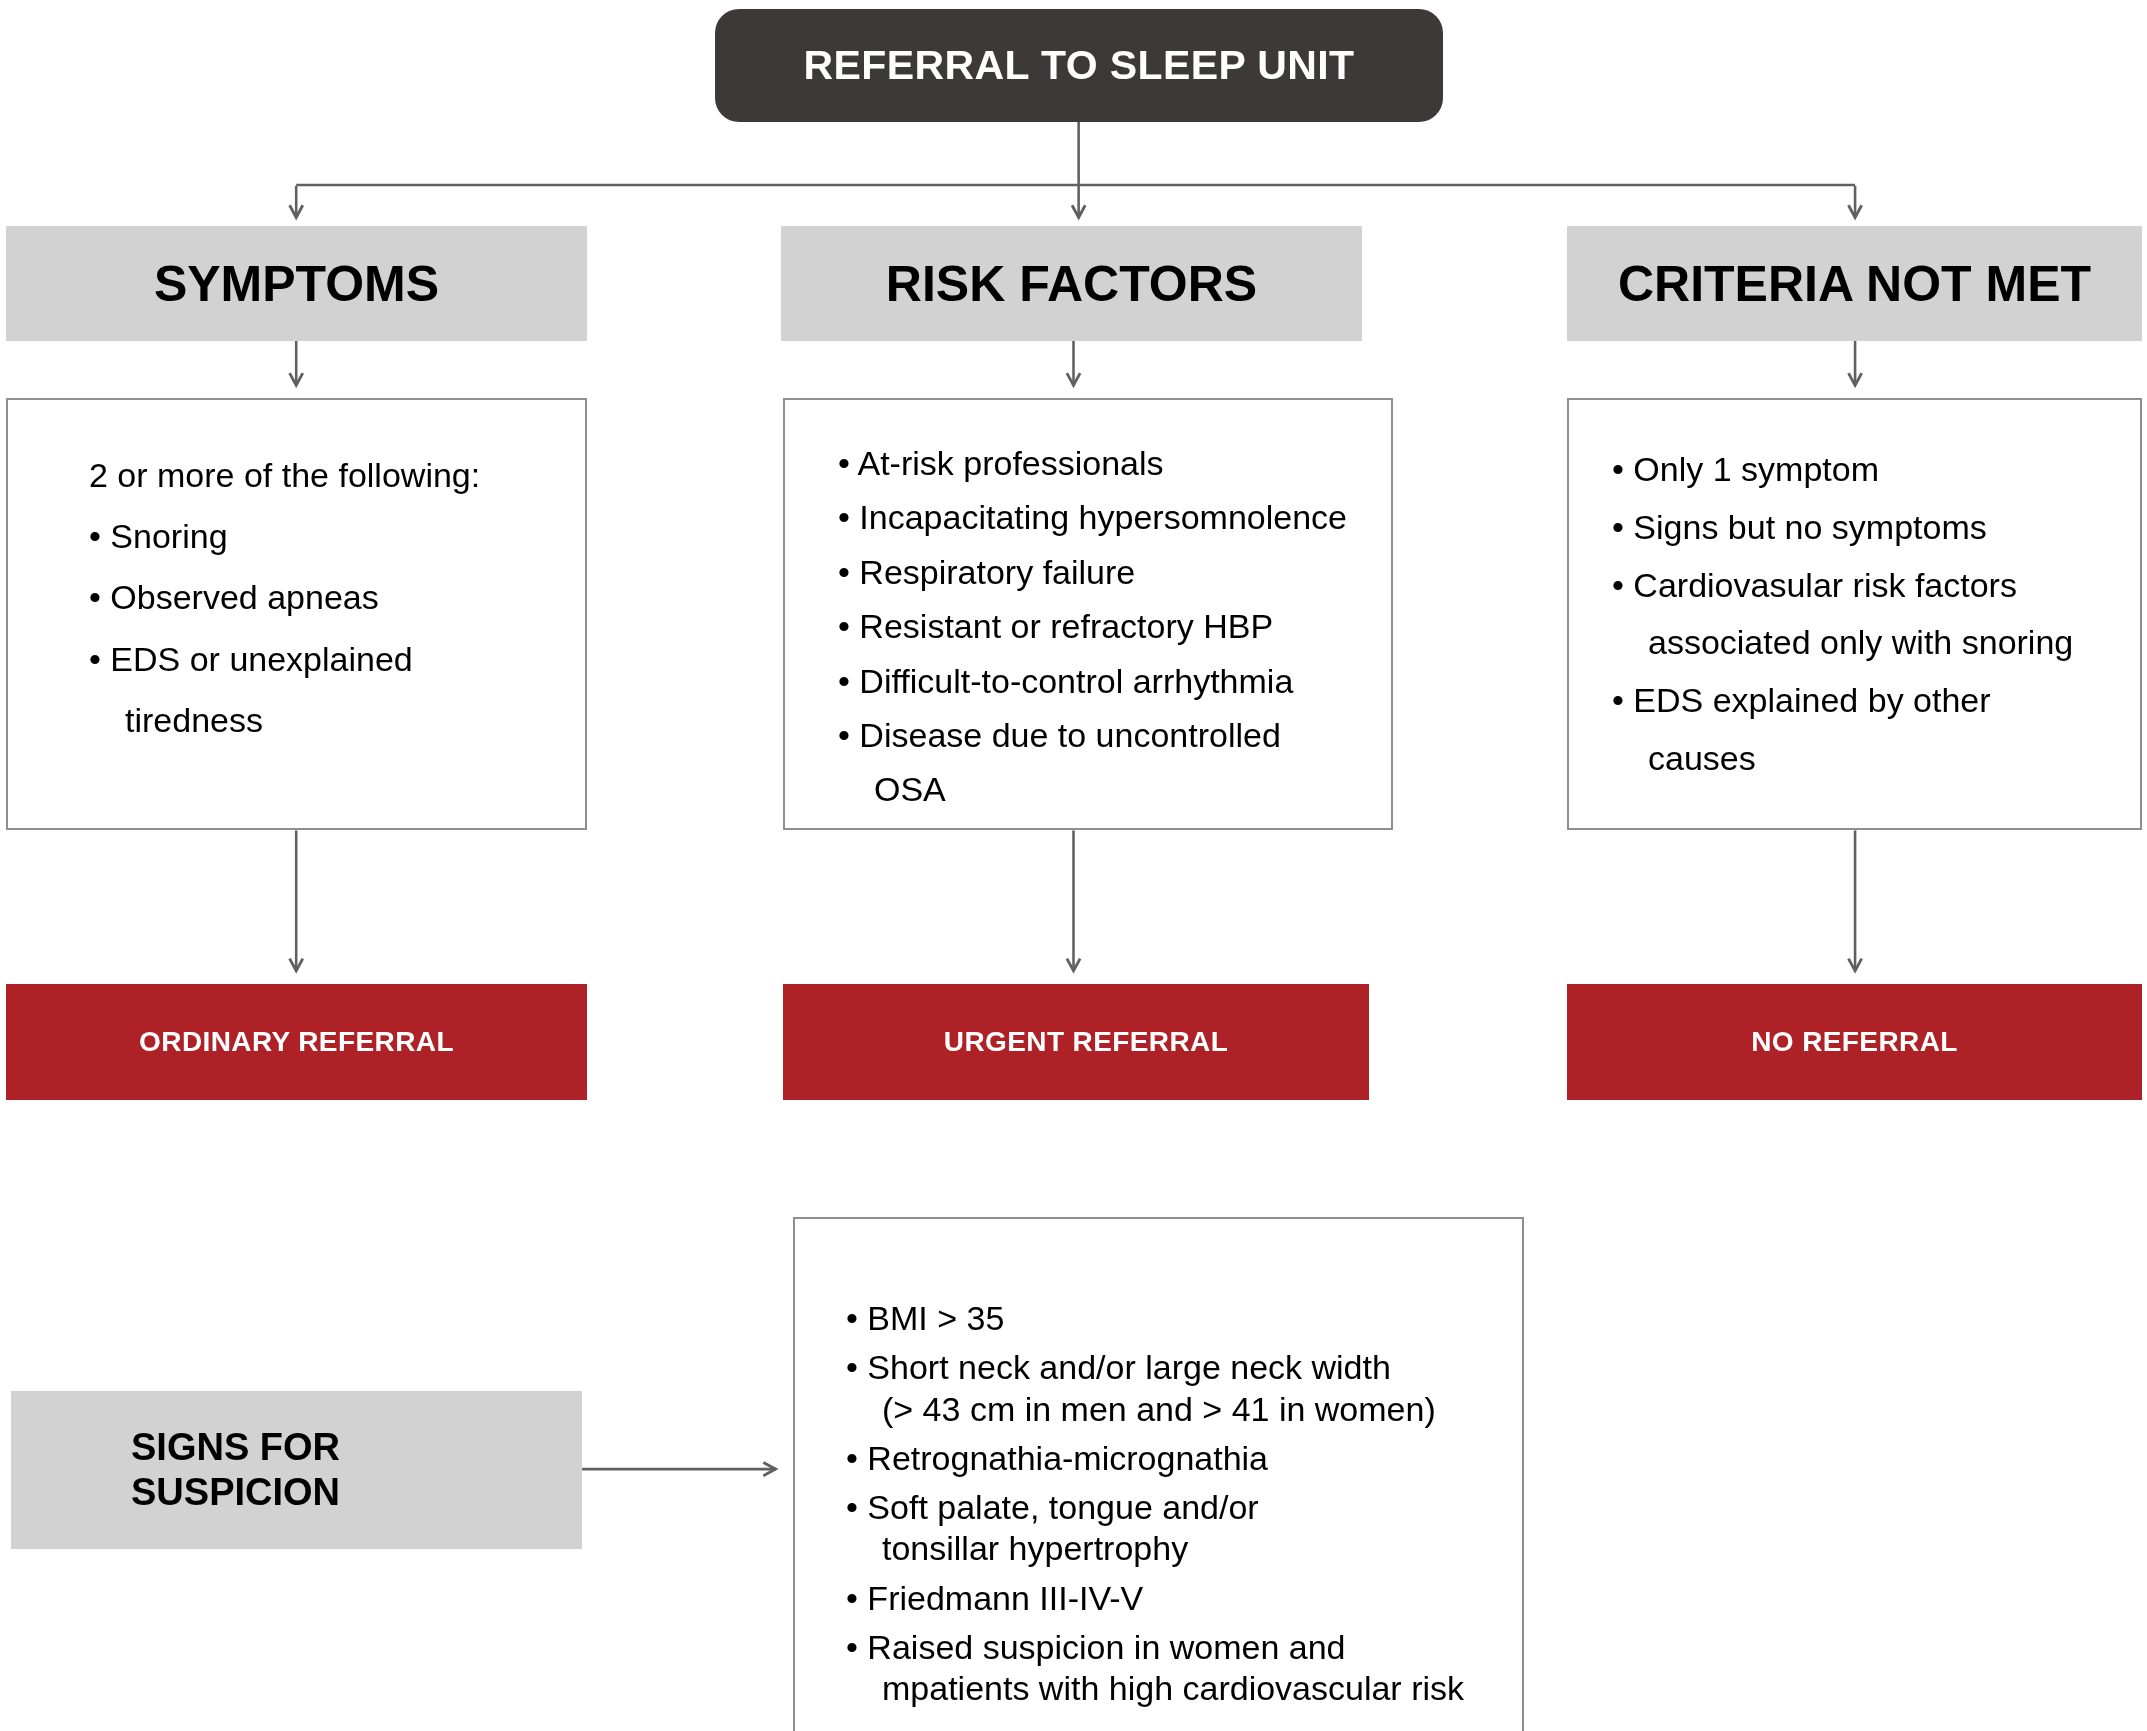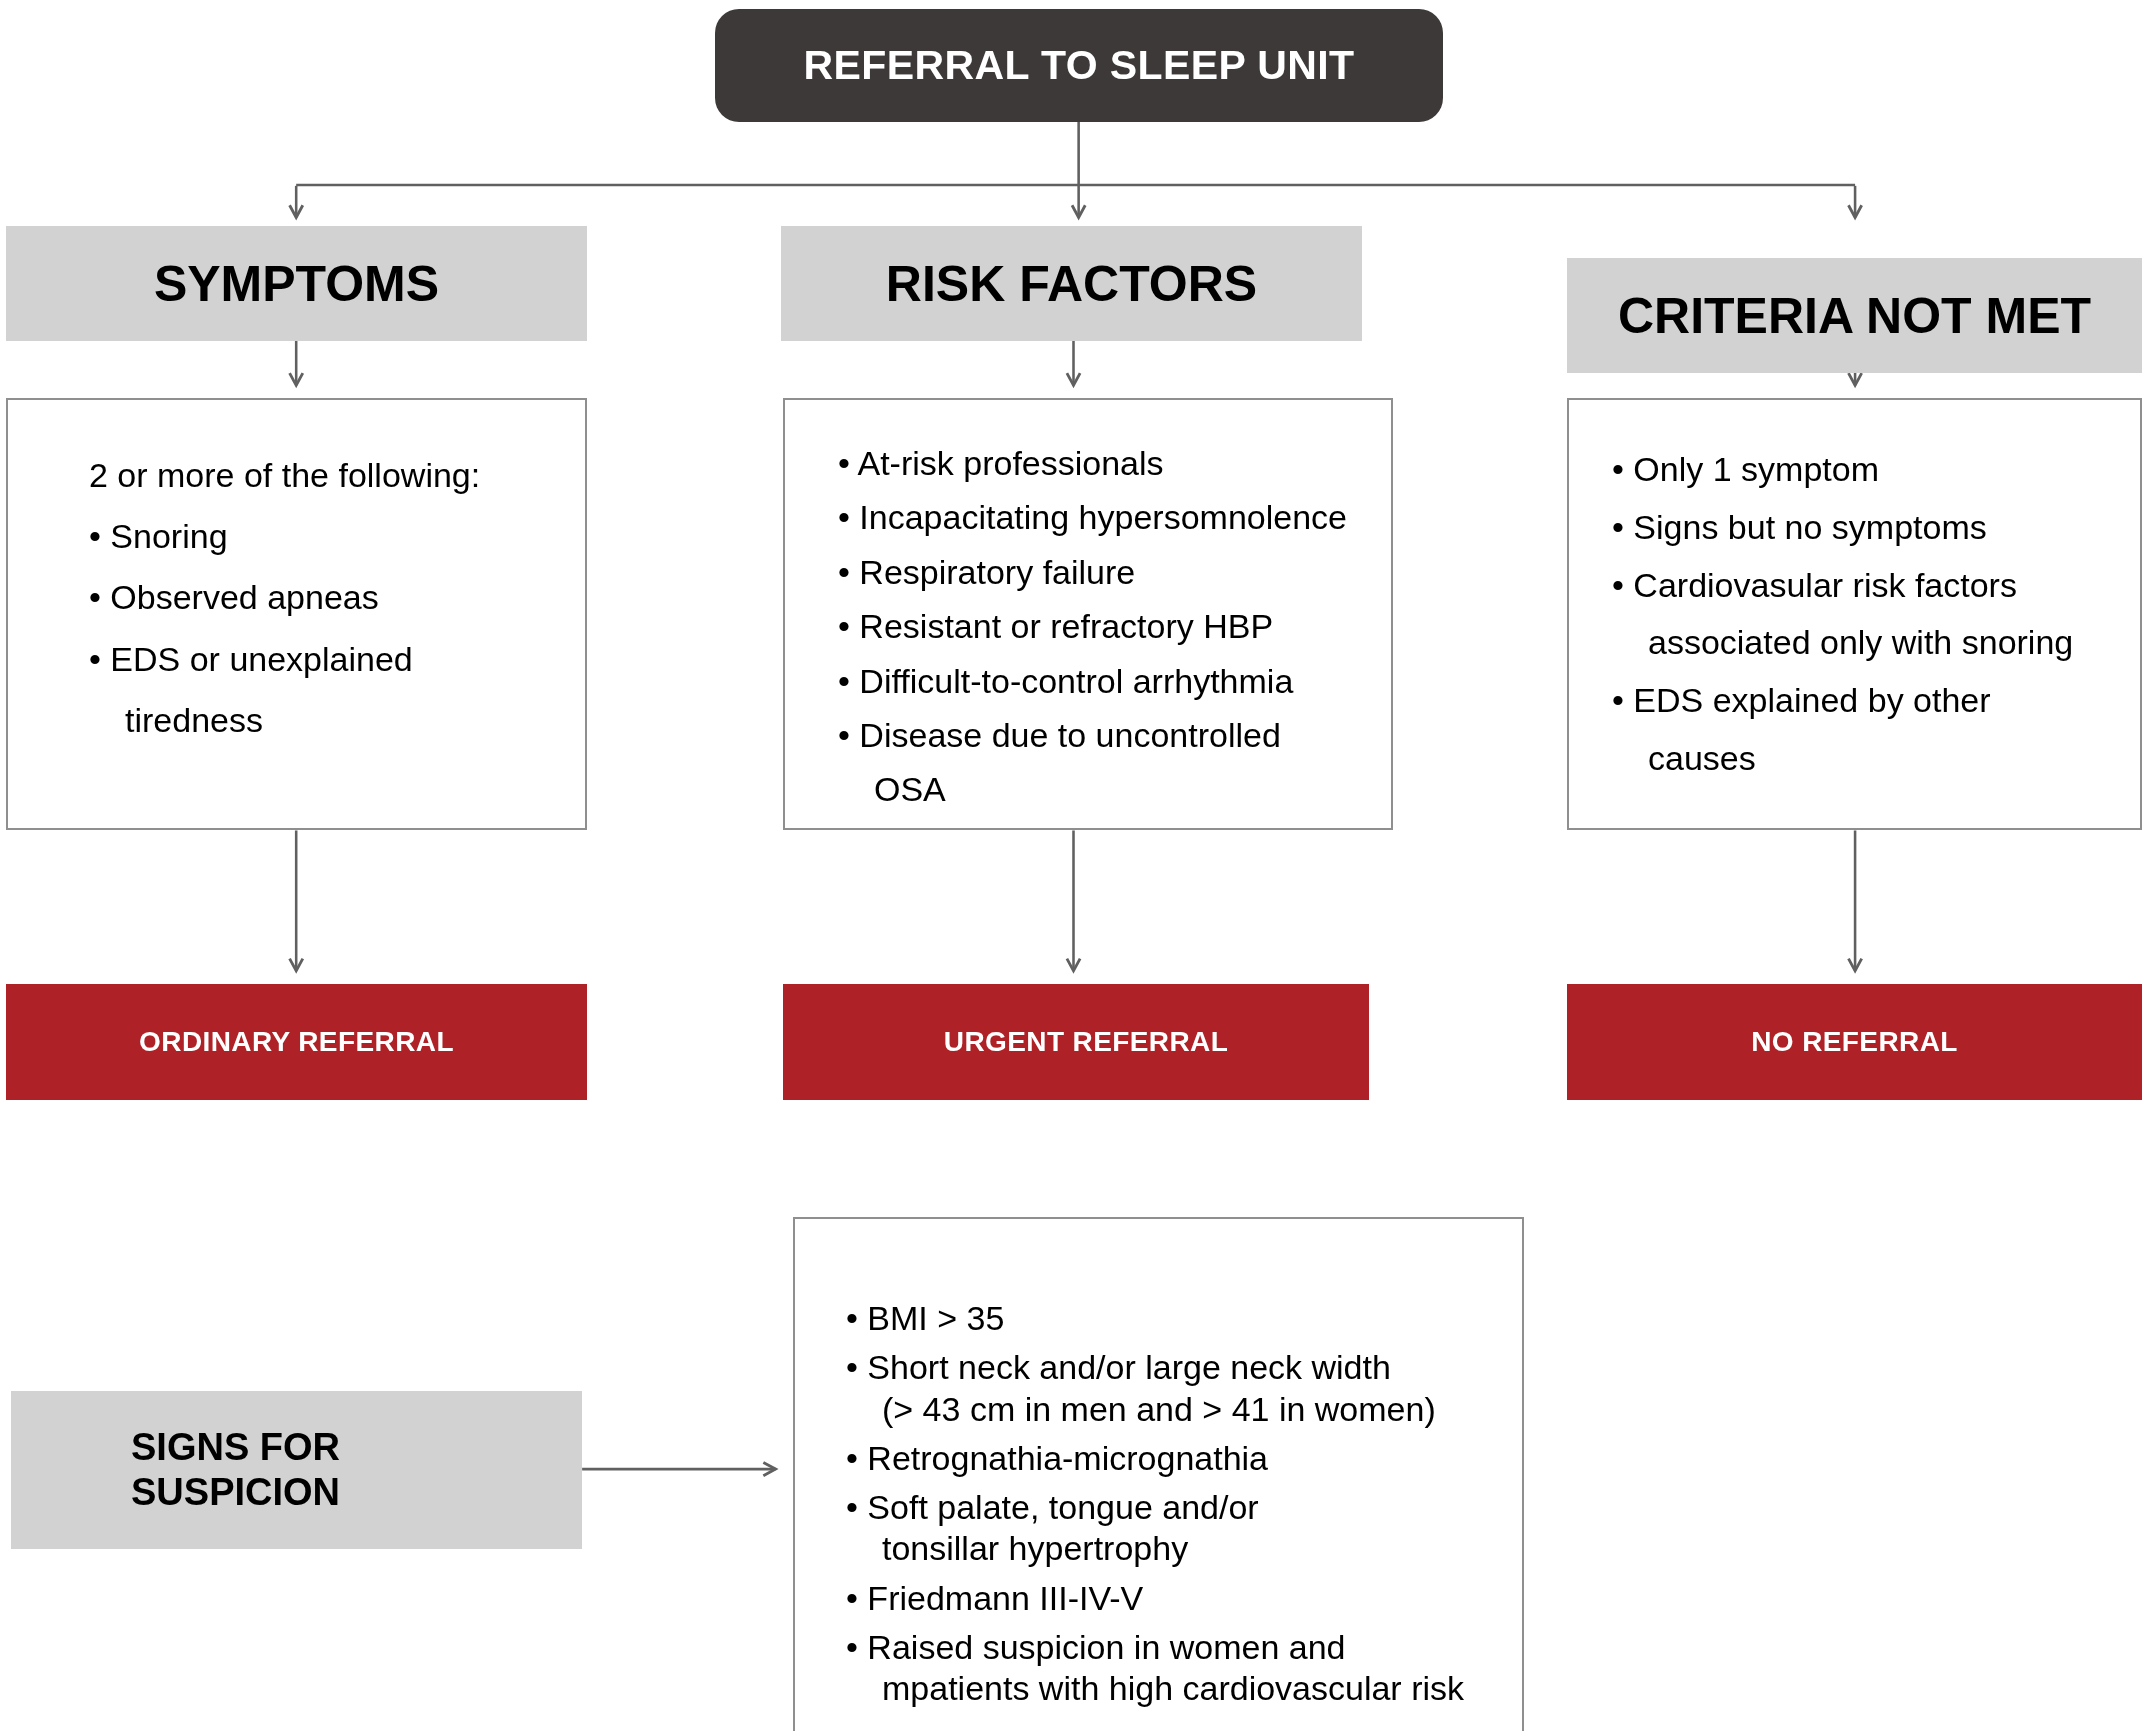--- a/index.html
+++ b/index.html
@@ -28,21 +28,21 @@
     background:var(--root-bg);
     color:#fff;font-size:41px;font-weight:bold;letter-spacing:0.4px;border-radius:24px;
   }
   .hdr{
     background:var(--header-bg);
     font-size:50px;font-weight:bold;
     top:226px;height:115px;
   }
   .h1{left:6px;width:581px;}
   .h2{left:781px;width:581px;}
-  .h3{left:1567px;width:575px;margin-top:32px;}
+  .h3{left:1567px;width:575px;}
 
   .content{
     background:#fff;
     border:2.6px solid var(--box-border);
     top:398px;height:432px;
     font-size:34px;
   }
   .c1{left:6px;width:581px;padding:45px 30px 0 81px;line-height:1.8;}
   .c2{left:783px;width:610px;padding:36px 30px 0 53px;line-height:1.6;}
   .c3{left:1567px;width:575px;padding:41px 26px 0 43px;line-height:1.7;}

